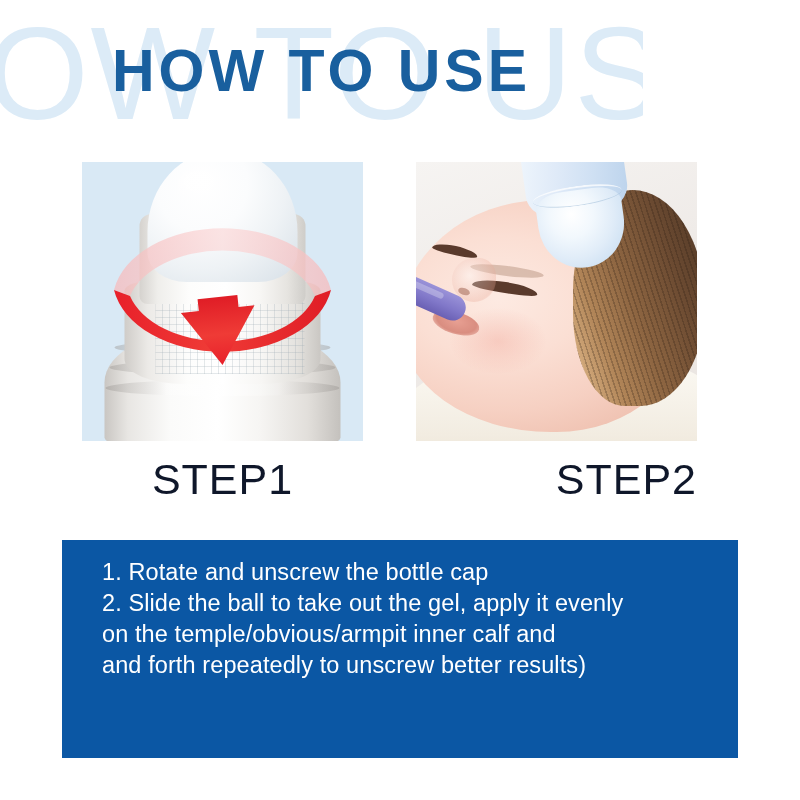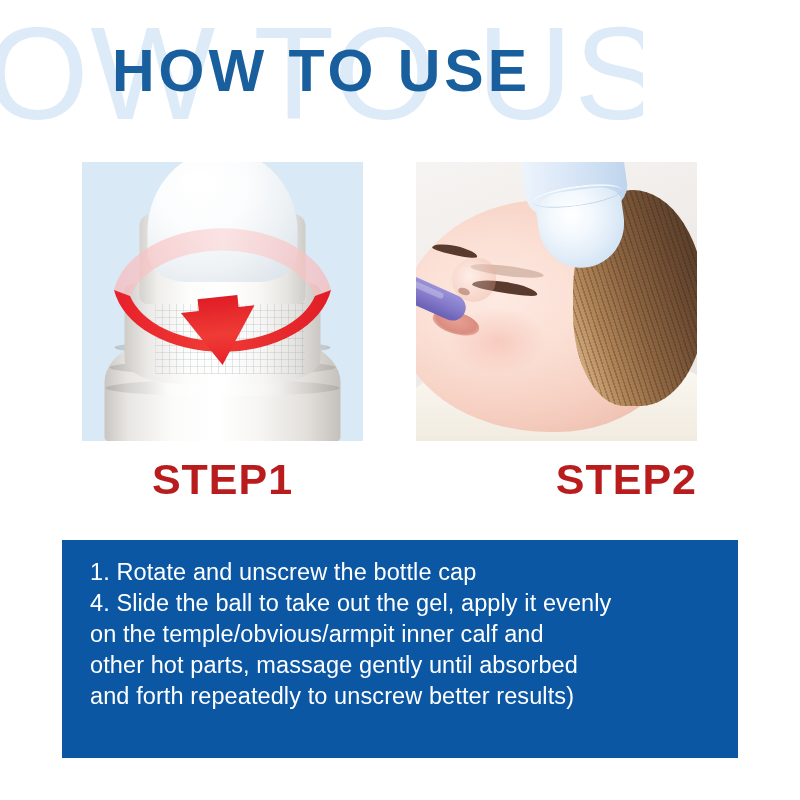--- a/index.html
+++ b/index.html
@@ -373,38 +373,38 @@
     border-top: 2px solid rgba(255,255,255,.75);
     border-bottom: 1px solid rgba(120,160,200,.35);
   }
 
   
   .step-label {
     position: absolute;
     top: 458px;
     font-family: "Liberation Sans", sans-serif;
     font-size: 43px;
-    font-weight: 700;
-    color: #b91c1c;
+    font-weight: 400;
+    color: #0f172a;
     letter-spacing: 1px;
     line-height: 1;
     white-space: nowrap;
   }
   .step-label-1 { left: 82px;  width: 281px; text-align: center; }
   .step-label-2 { left: 416px; width: 281px; text-align: right; }
 
   
   .instructions {
     position: absolute;
     left: 62px;
     top: 540px;
     width: 676px;
     height: 218px;
     background: #0b57a4;
-    padding: 17px 22px 0 28px;
+    padding: 17px 22px 0 40px;
   }
 
   .instructions p {
     font-family: "Liberation Sans", sans-serif;
     font-size: 23.5px;
     font-weight: 400;
     color: #ffffff;
     line-height: 31px;
     letter-spacing: .1px;
     white-space: nowrap;
@@ -479,19 +479,18 @@
         <div class="rollon-seam"></div>
       </div>
     </div>
   </div>
 
   <div class="step-label step-label-1">STEP1</div>
   <div class="step-label step-label-2">STEP2</div>
 
   <div class="instructions">
     <p>1. Rotate and unscrew the bottle cap</p>
-    <p>4. Slide the ball to take out the gel, apply it evenly</p>
+    <p>2. Slide the ball to take out the gel, apply it evenly</p>
     <p>on the temple/obvious/armpit inner calf and</p>
-    <p>other hot parts, massage gently until absorbed</p>
     <p>and forth repeatedly to unscrew better results)</p>
   </div>
 
 </div>
 
 </body></html>

